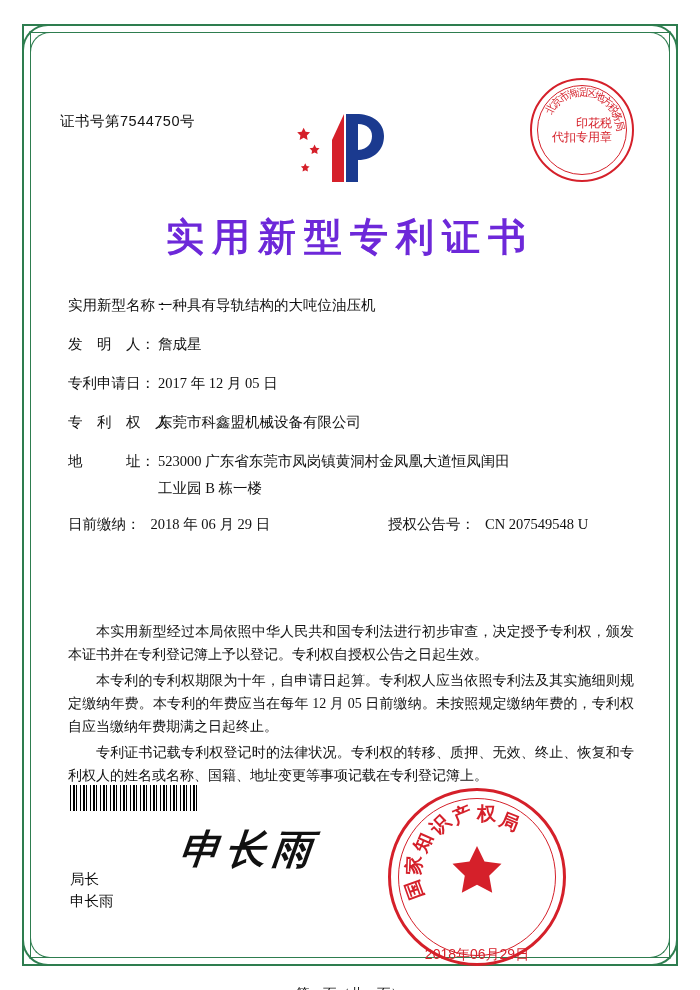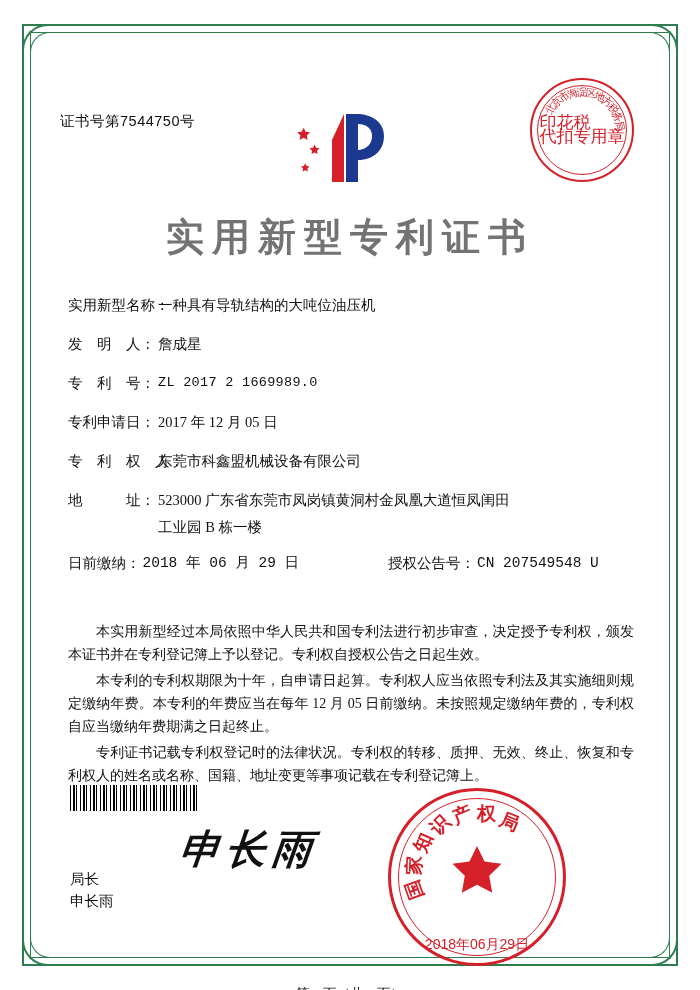--- a/index.html
+++ b/index.html
@@ -108,23 +108,23 @@
     inset: 7px;
     border: 1px solid #d5202a;
     border-radius: 50%;
   }
   .stamp-top .center-text {
     position: absolute;
     left: 50%;
     top: 50%;
     transform: translate(-50%, -50%);
     color: #d5202a;
-    font-size: 17px;
+    font-size: 12px;
     line-height: 14px;
-    text-align: left;
+    text-align: right;
     white-space: nowrap;
     font-family: "Liberation Serif", serif;
   }
   .stamp-top .arc-char {
     position: absolute;
     left: 50%;
     top: 50%;
     color: #d5202a;
     font-size: 10.5px;
     font-family: "Liberation Serif", serif;
@@ -133,21 +133,21 @@
 
   .title {
     position: absolute;
     left: 0;
     top: 152px;
     width: 580px;
     text-align: center;
     font-size: 38px;
     font-weight: bold;
     letter-spacing: 8px;
-    color: #737373;
+    color: #6d28d9;
     font-family: "Liberation Serif", "DejaVu Serif", serif;
   }
 
   .fields {
     position: absolute;
     left: 8px;
     top: 235px;
     width: 572px;
     font-size: 14.5px;
   }
@@ -179,21 +179,21 @@
 
   .row-two {
     display: flex;
     align-items: flex-start;
     margin-bottom: 18px;
     line-height: 20px;
   }
   .row-two .cell-a { width: 320px; flex: 0 0 320px; display: flex; }
   .row-two .cell-b { flex: 1 1 auto; display: flex; }
   .row-two .lbl { white-space: nowrap; }
-  .row-two .val { margin-left: 2px; font-family: Liberation Mono, monospace; }
+  .row-two .val { margin-left: 10px; }
 
   .paragraphs {
     position: absolute;
     left: 8px;
     top: 560px;
     width: 566px;
     font-size: 14px;
     line-height: 23px;
     text-align: justify;
   }
@@ -266,21 +266,21 @@
     top: 50%;
     color: #d5202a;
     font-size: 19px;
     font-weight: bold;
     font-family: "Liberation Serif", serif;
     transform-origin: 0 0;
   }
   .seal .seal-date {
     position: absolute;
     left: 50%;
-    bottom: 12px;
+    bottom: 2px;
     transform: translateX(-50%);
     color: #d5202a;
     font-size: 14px;
     white-space: nowrap;
     font-family: "Liberation Sans", sans-serif;
   }
 
   .page-foot {
     position: absolute;
     left: 0;
@@ -350,24 +350,20 @@
       <div class="field-row">
         <div class="field-label">实用新型名称：</div>
         <div class="field-value">一种具有导轨结构的大吨位油压机</div>
       </div>
 
       <div class="field-row">
         <div class="field-label">发　明　人：</div>
         <div class="field-value">詹成星</div>
       </div>
 
-      <div class="field-row">
-        <div class="field-label">专　利　号：</div>
-        <div class="field-value mono">ZL 2017 2 1669989.0</div>
-      </div>
 
       <div class="field-row">
         <div class="field-label">专利申请日：</div>
         <div class="field-value">2017 年 12 月 05 日</div>
       </div>
 
       <div class="field-row">
         <div class="field-label">专　利　权　人：</div>
         <div class="field-value">东莞市科鑫盟机械设备有限公司</div>
       </div>

